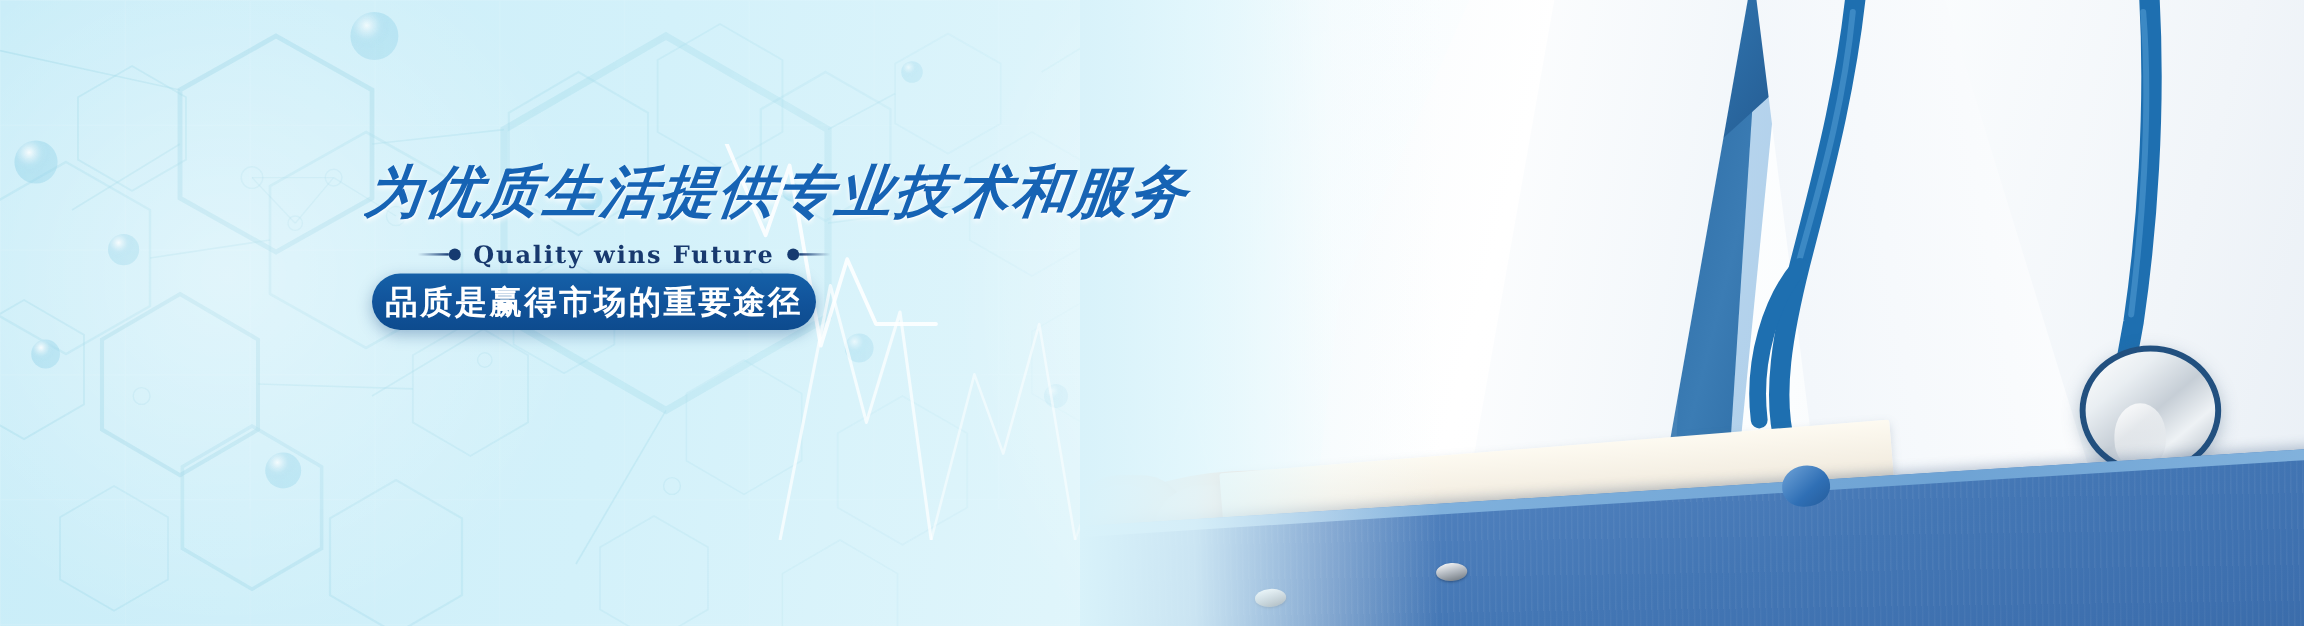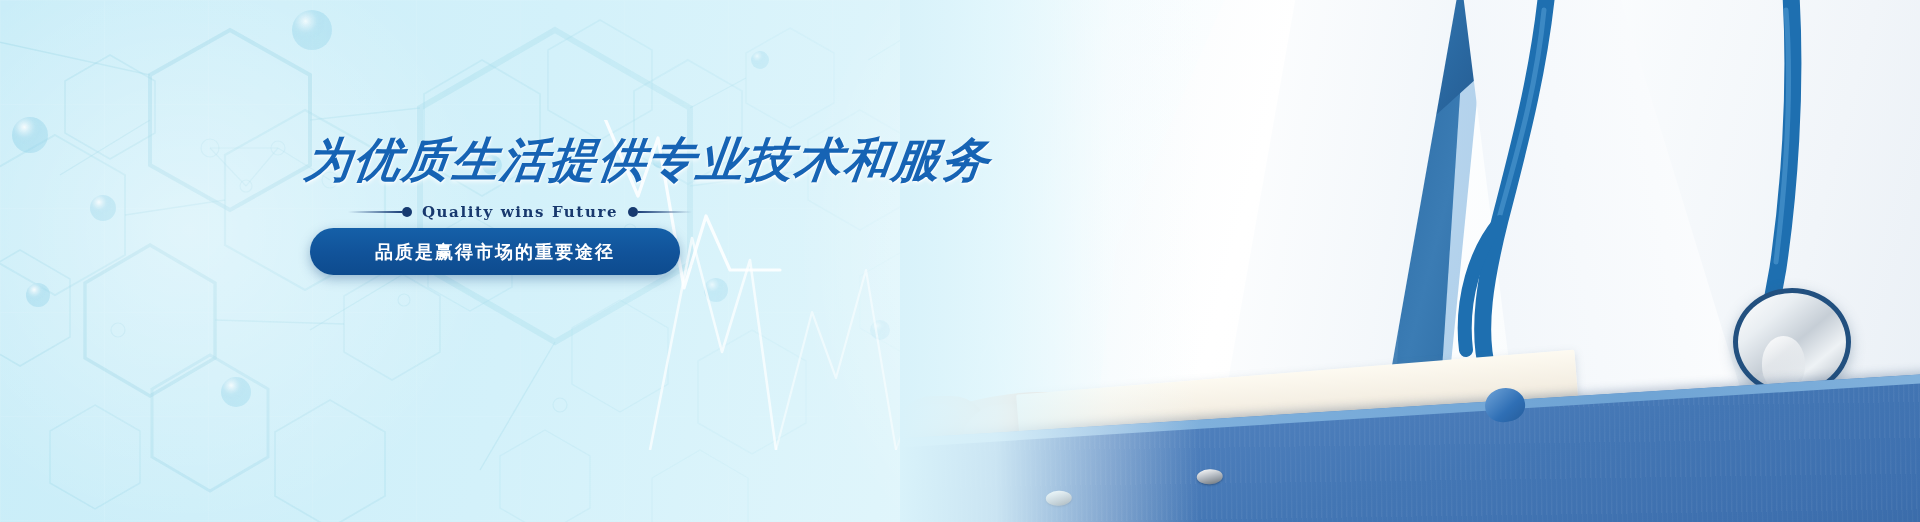--- a/index.html
+++ b/index.html
@@ -155,32 +155,32 @@
 
   .divider {
     position:absolute; left:348px; top:200px; width:344px; height:24px;
     display:flex; align-items:center; gap:0;
   }
   .div-line { height:2px; background:linear-gradient(90deg, rgba(20,60,120,0), #1b3f78); flex:1; }
   .div-line.right { background:linear-gradient(90deg, #1b3f78, rgba(20,60,120,0)); }
   .div-dot { width:10px; height:10px; border-radius:50%; background:#163a70; flex:none; }
   .div-text {
     padding:0 10px; font-family:"DejaVu Serif","Liberation Serif",serif;
-    font-size:15px; font-weight:700; color:#18396e; letter-spacing:1.6px; white-space:nowrap;
+    font-size:20px; font-weight:700; color:#18396e; letter-spacing:1.6px; white-space:nowrap;
   }
 
   .pill {
     position:absolute; left:310px; top:228px; width:370px; height:47px;
     border-radius:24px;
     background:linear-gradient(180deg,#1560a8 0%,#11539a 52%,#0d4b8e 100%);
     box-shadow:0 4px 12px rgba(16,70,130,.35);
     display:flex; align-items:center; justify-content:center;
   }
   .pill-text {
-    color:#ffffff; font-size:18px; font-weight:700; letter-spacing:2px; white-space:nowrap;
+    color:#ffffff; font-size:27px; font-weight:700; letter-spacing:2px; white-space:nowrap;
     font-family:"DejaVu Sans","Liberation Sans",sans-serif;
   }
 </style>
 </head>
 <body>
 
 <div class="banner">
 
   <div class="bg-layer">
 

